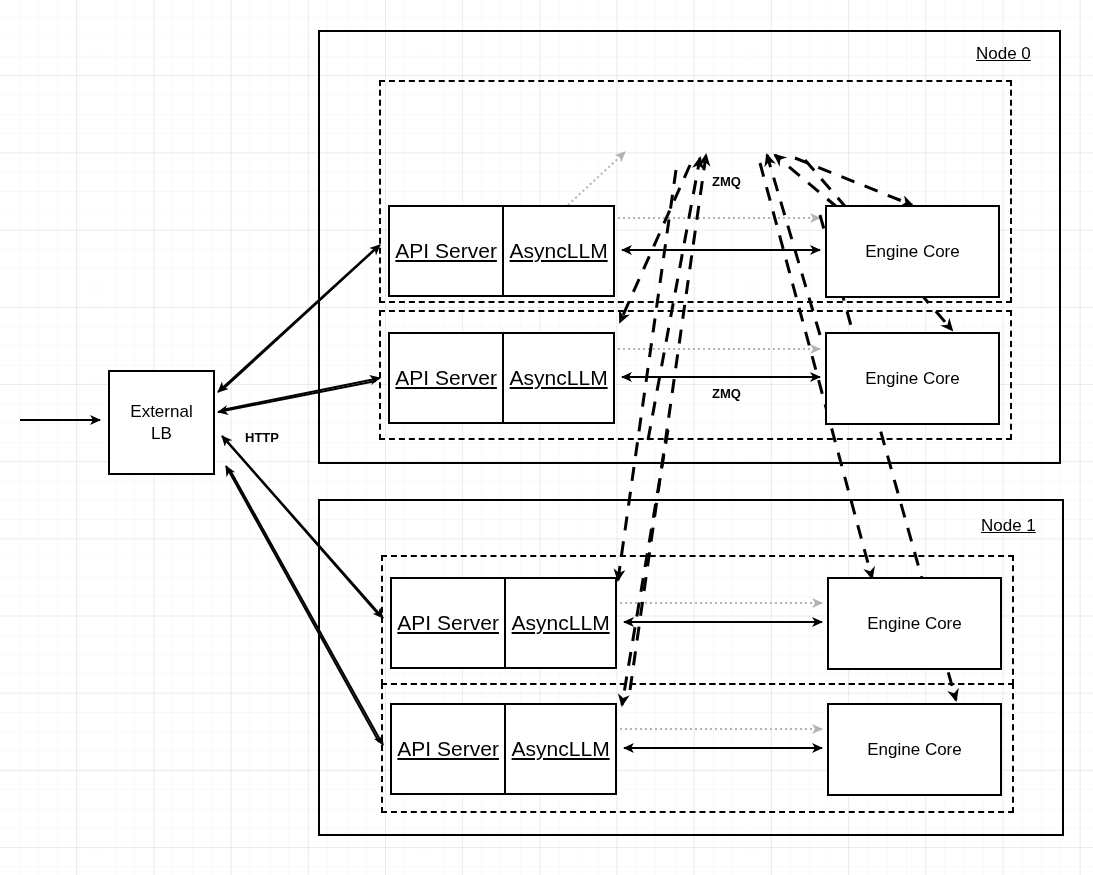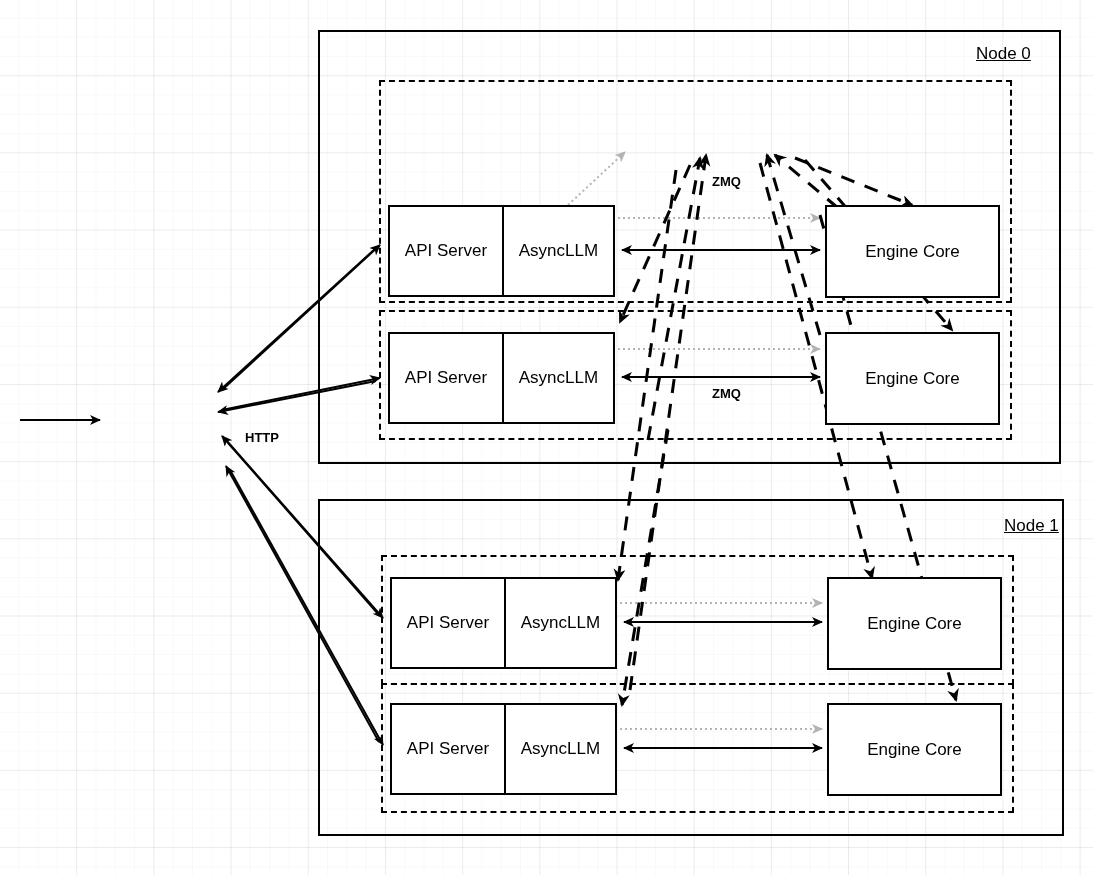--- a/index.html
+++ b/index.html
@@ -54,24 +54,25 @@
     background: #ffffff;
     box-sizing: border-box;
     display: flex;
     flex-direction: row;
   }
   .unit-cell {
     flex: 1 1 auto;
     display: flex;
     align-items: center;
     justify-content: center;
-    font-size: 17px;
+    font-size: 21px;
     color: #000000;
     white-space: nowrap;
     box-sizing: border-box;
+    text-decoration: underline;
   }
   .unit-cell.left {
     border-right: 2px solid #000000;
   }
   .simple-box {
     position: absolute;
     border: 2px solid #000000;
     background: #ffffff;
     box-sizing: border-box;
     display: flex;
@@ -194,20 +195,26 @@
       <line x1="690" y1="165" x2="620" y2="322" stroke="#000000" stroke-width="3" stroke-dasharray="14 11" marker-end="url(#ah-dash)"></line>
     </g>
     <g>
       <line x1="676" y1="170" x2="618" y2="580" stroke="#000000" stroke-width="3" stroke-dasharray="14 11" marker-end="url(#ah-dash)"></line>
     </g>
     <g>
       <line x1="668" y1="430" x2="622" y2="705" stroke="#000000" stroke-width="3" stroke-dasharray="14 11" marker-end="url(#ah-dash)"></line>
     </g>
   </svg>
 
+  <div class="simple-box" style="left:108px; top:370px; width:107px; height:105px;">
+    <div>
+      <span>External</span><br>
+      <span>LB</span>
+    </div>
+  </div>
 
   <div class="edge-label" style="left:245px; top:430px;">HTTP</div>
 
   <div class="node-box" style="left:318px; top:30px; width:743px; height:434px;"></div>
   <div class="node-label" style="left:976px; top:44px;">Node 0</div>
 
 
   <div class="group-dashed" style="left:379px; top:80px; width:633px; height:223px;"></div>
   <div class="unit" style="left:388px; top:205px; width:227px; height:92px;">
     <div class="unit-cell left">API Server</div>
@@ -222,21 +229,21 @@
   <div class="unit" style="left:388px; top:332px; width:227px; height:92px;">
     <div class="unit-cell left">API Server</div>
     <div class="unit-cell">AsyncLLM</div>
   </div>
   <div class="simple-box" style="left:825px; top:332px; width:175px; height:93px;">
     <span>Engine Core</span>
   </div>
   <div class="edge-label" style="left:712px; top:386px;">ZMQ</div>
 
   <div class="node-box" style="left:318px; top:499px; width:746px; height:337px;"></div>
-  <div class="node-label" style="left:1004px; top:516px;">Node 1</div>
+  <div class="node-label" style="left:981px; top:516px;">Node 1</div>
 
   <div class="group-dashed" style="left:381px; top:555px; width:633px; height:130px;"></div>
   <div class="unit" style="left:390px; top:577px; width:227px; height:92px;">
     <div class="unit-cell left">API Server</div>
     <div class="unit-cell">AsyncLLM</div>
   </div>
   <div class="simple-box" style="left:827px; top:577px; width:175px; height:93px;">
     <span>Engine Core</span>
   </div>
 

